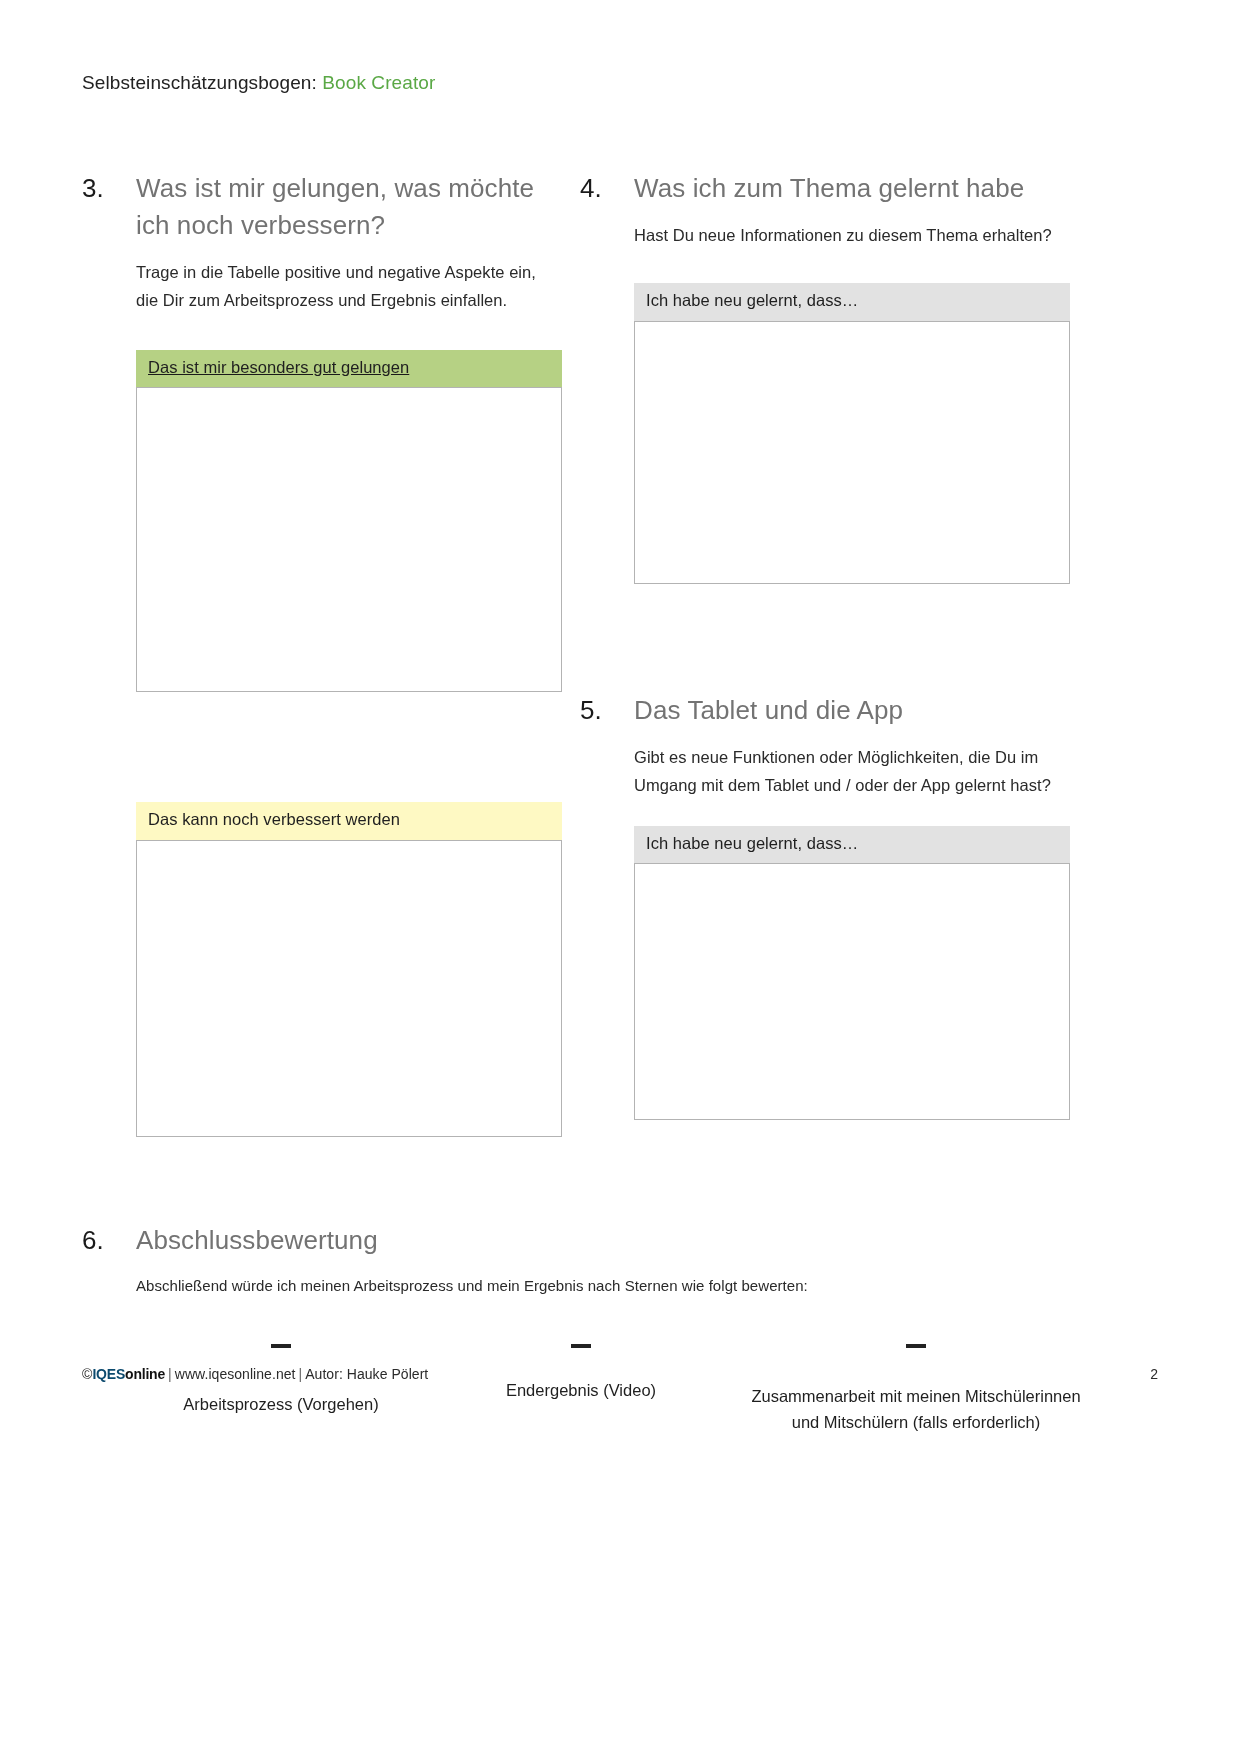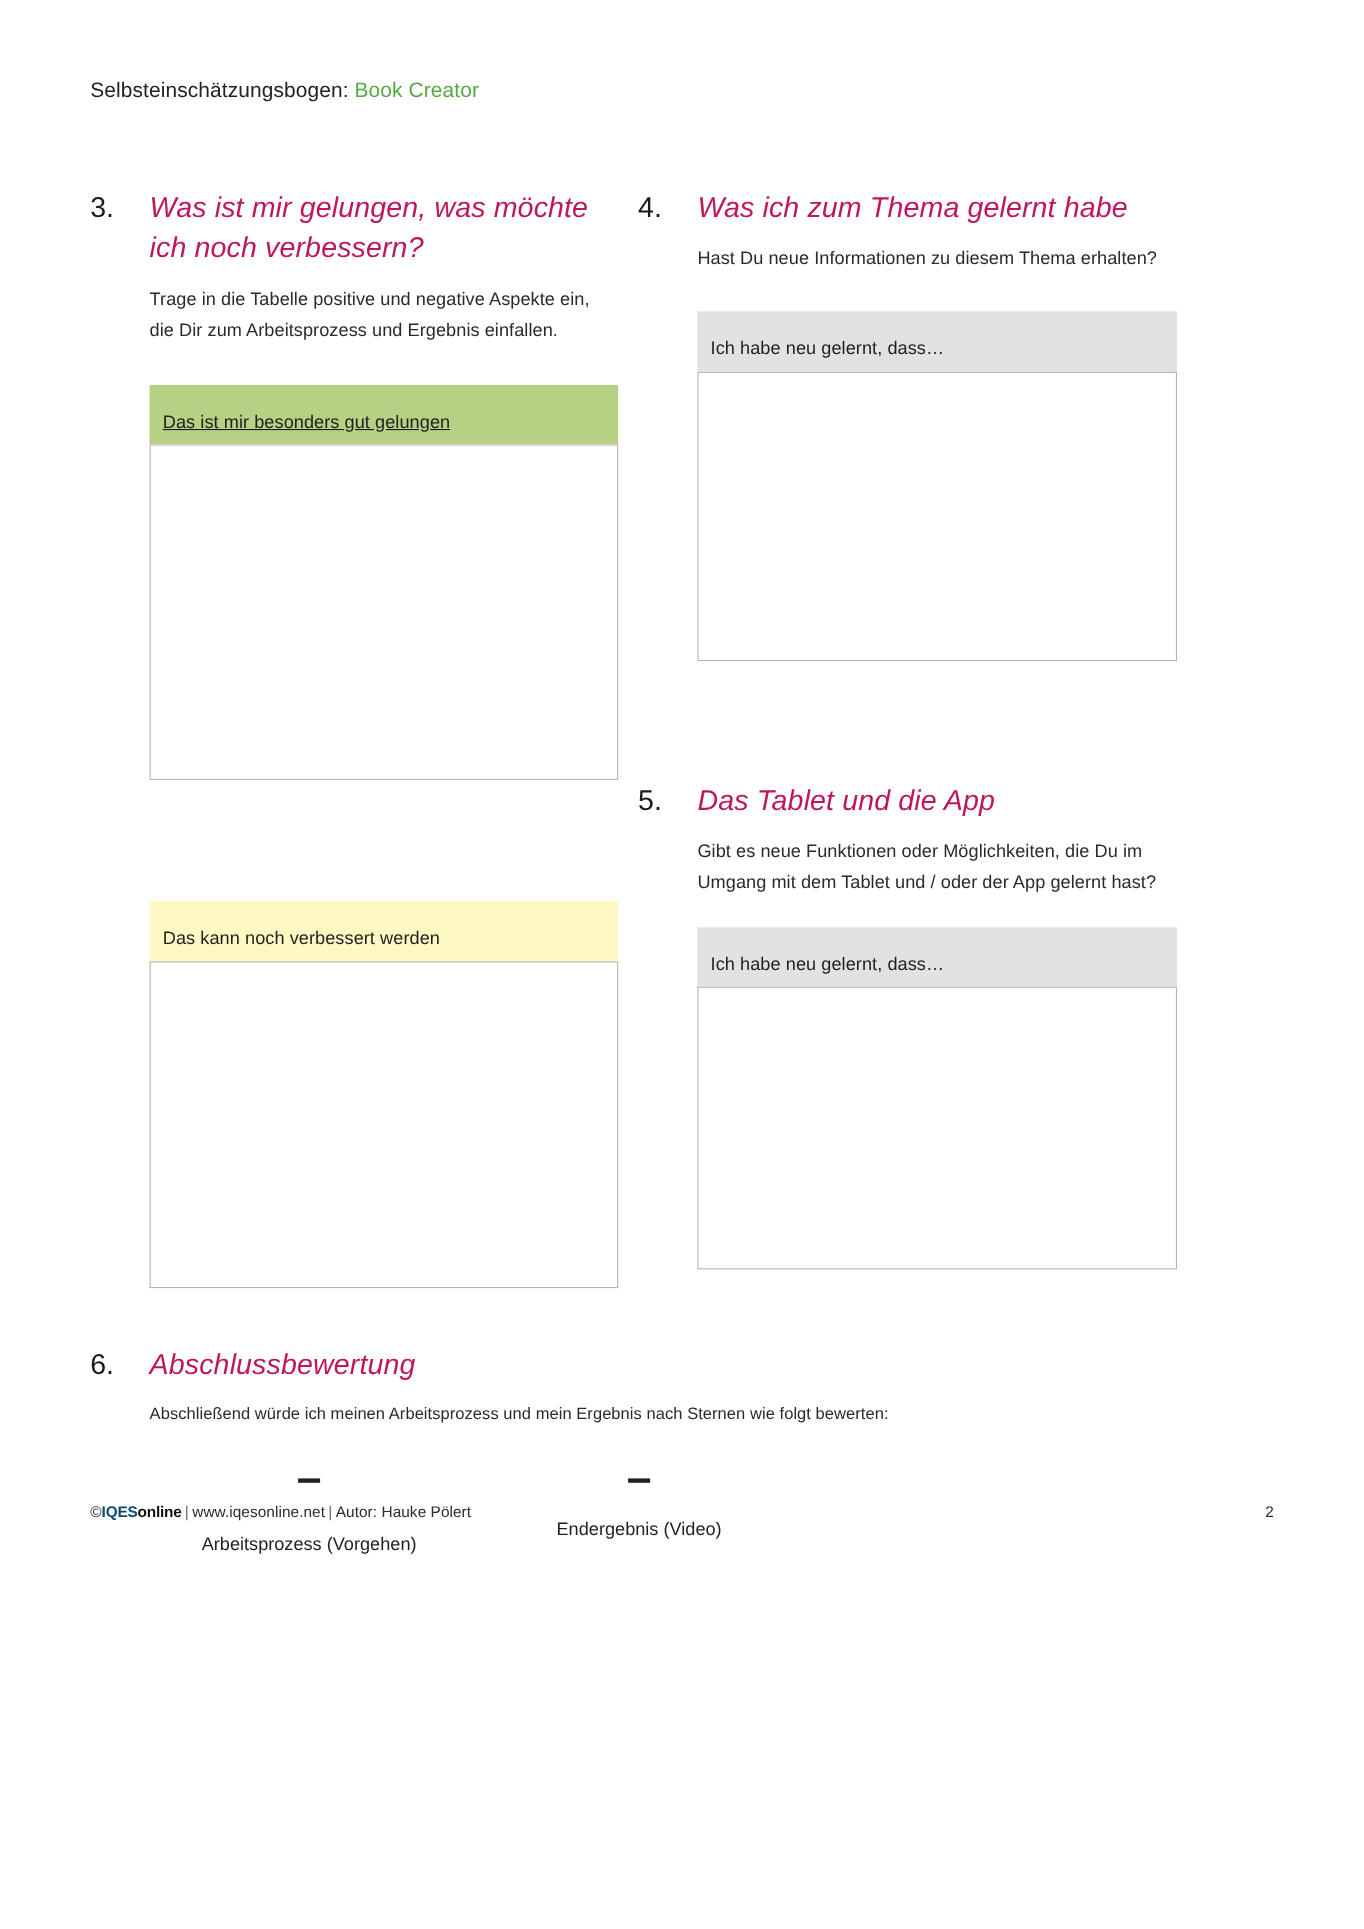--- a/index.html
+++ b/index.html
@@ -60,43 +60,42 @@
     width: 54px;
     flex: 0 0 54px;
     font-size: 26px;
     font-weight: 400;
     color: #1a1a1a;
     line-height: 1.42;
   }
   .sec-title {
     font-size: 26px;
     font-weight: 400;
-    color: #be185d;
+    color: #737373;
     line-height: 1.42;
     letter-spacing: 0.1px;
-    font-style: italic;
   }
   .sec-body {
     margin-left: 54px;
   }
   .sec-desc {
     font-size: 16.5px;
     line-height: 1.72;
     color: #2a2a2a;
     letter-spacing: 0.05px;
     margin-top: 14px;
   }
 
   
   .answer-block { margin-left: 54px; }
 
   .box-header {
     font-size: 16.5px;
     color: #1f1f1f;
-    padding: 24px 12px 10px 12px;
+    padding: 7px 12px 10px 12px;
     line-height: 1.25;
     letter-spacing: 0.05px;
   }
   .box-header.green { background: #b6d184; }
   .box-header.pink  { background: #fef9c3; }
   .box-header.grey  { background: #e2e2e2; }
 
   .box-area {
     border: 1px solid #b3b3b3;
     background: #ffffff;
@@ -252,20 +251,24 @@
 
     <div class="rating-row">
       <div class="rating-item rating-item-1">
         <span class="rating-dash"></span>
         <div class="rating-label">Endergebnis (Video)</div>
       </div>
       <div class="rating-item rating-item-0">
         <span class="rating-dash"></span>
         <div class="rating-label">Arbeitsprozess (Vorgehen)</div>
       </div>
+      <div class="rating-item rating-item-2">
+        <span class="rating-dash"></span>
+        <div class="rating-label">Zusammenarbeit mit meinen Mitschülerinnen und Mitschülern (falls erforderlich)</div>
+      </div>
     </div>
   </div>
 
   <div class="footer">
     <div class="footer-line">
       <span>©</span><span class="iqes">IQES</span><span class="online">online</span><span class="footer-sep">|</span><span>www.iqesonline.net</span><span class="footer-sep">|</span><span>Autor: Hauke Pölert</span>
     </div>
     <div class="footer-page">2</div>
   </div>
 

